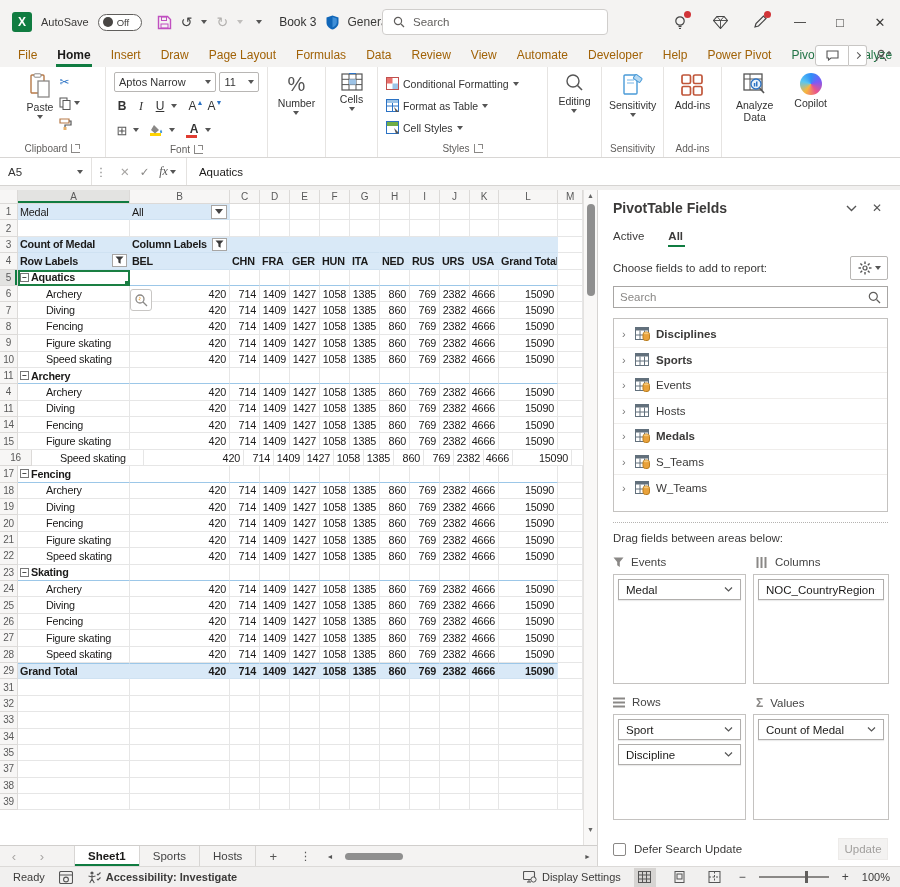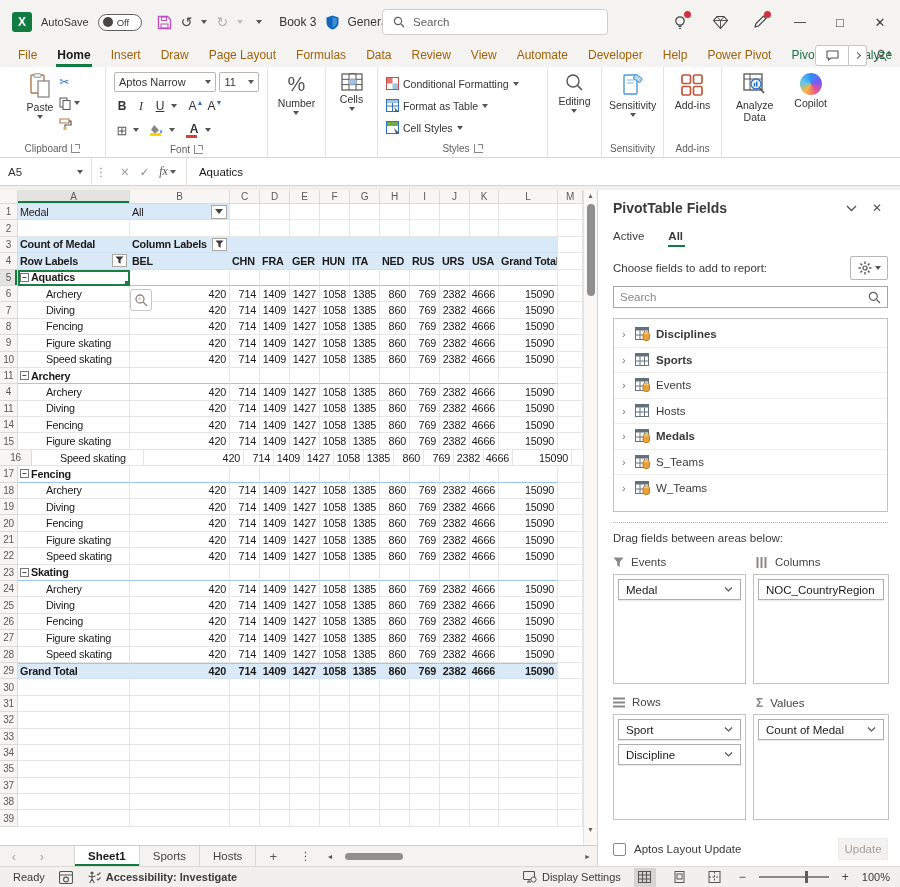--- a/index.html
+++ b/index.html
@@ -1071,36 +1071,20 @@
           <div class="gc blue bold num gt" style="width:30px">1058</div>
           <div class="gc blue bold num gt" style="width:30px">1385</div>
           <div class="gc blue bold num gt" style="width:30px">860</div>
           <div class="gc blue bold num gt" style="width:30px">769</div>
           <div class="gc blue bold num gt" style="width:30px">2382</div>
           <div class="gc blue bold num gt" style="width:29px">4666</div>
           <div class="gc blue bold num gt" style="width:59px">15090</div>
           <div class="gc " style="width:25px"></div>
         </div>
         <div class="gr">
-          <div class="gc rown" style="width:18px">30</div>
-          <div class="gc " style="width:112px"></div>
-          <div class="gc " style="width:100px"></div>
-          <div class="gc " style="width:30px"></div>
-          <div class="gc " style="width:30px"></div>
-          <div class="gc " style="width:30px"></div>
-          <div class="gc " style="width:30px"></div>
-          <div class="gc " style="width:30px"></div>
-          <div class="gc " style="width:30px"></div>
-          <div class="gc " style="width:30px"></div>
-          <div class="gc " style="width:30px"></div>
-          <div class="gc " style="width:29px"></div>
-          <div class="gc " style="width:59px"></div>
-          <div class="gc " style="width:25px"></div>
-        </div>
-        <div class="gr">
           <div class="gc rown" style="width:18px">31</div>
           <div class="gc " style="width:112px"></div>
           <div class="gc " style="width:100px"></div>
           <div class="gc " style="width:30px"></div>
           <div class="gc " style="width:30px"></div>
           <div class="gc " style="width:30px"></div>
           <div class="gc " style="width:30px"></div>
           <div class="gc " style="width:30px"></div>
           <div class="gc " style="width:30px"></div>
           <div class="gc " style="width:30px"></div>
@@ -1446,21 +1430,21 @@
         <div class="pill">
           <span>Count of Medal</span>
           <svg width="9" height="5" viewBox="0 0 9 5">
             <path d="M1 0.5l3.5 3.5L8 0.5" fill="none" stroke="#555" stroke-width="1.2"></path>
           </svg>
         </div>
       </div>
 
     <div class="deferrow">
       <span class="cbox0"></span>
-      <span>Aptos Layout Update</span>
+      <span>Defer Search Update</span>
       <span class="updatebtn">Update</span>
     </div>
   </div>
 
   <div class="sheetbar">
     <span class="snav">‹</span>
     <span class="snav">›</span>
     <div id="sheetTabs">
         <div class="stab on">Sheet1</div>
         <div class="stab">Sports</div>

